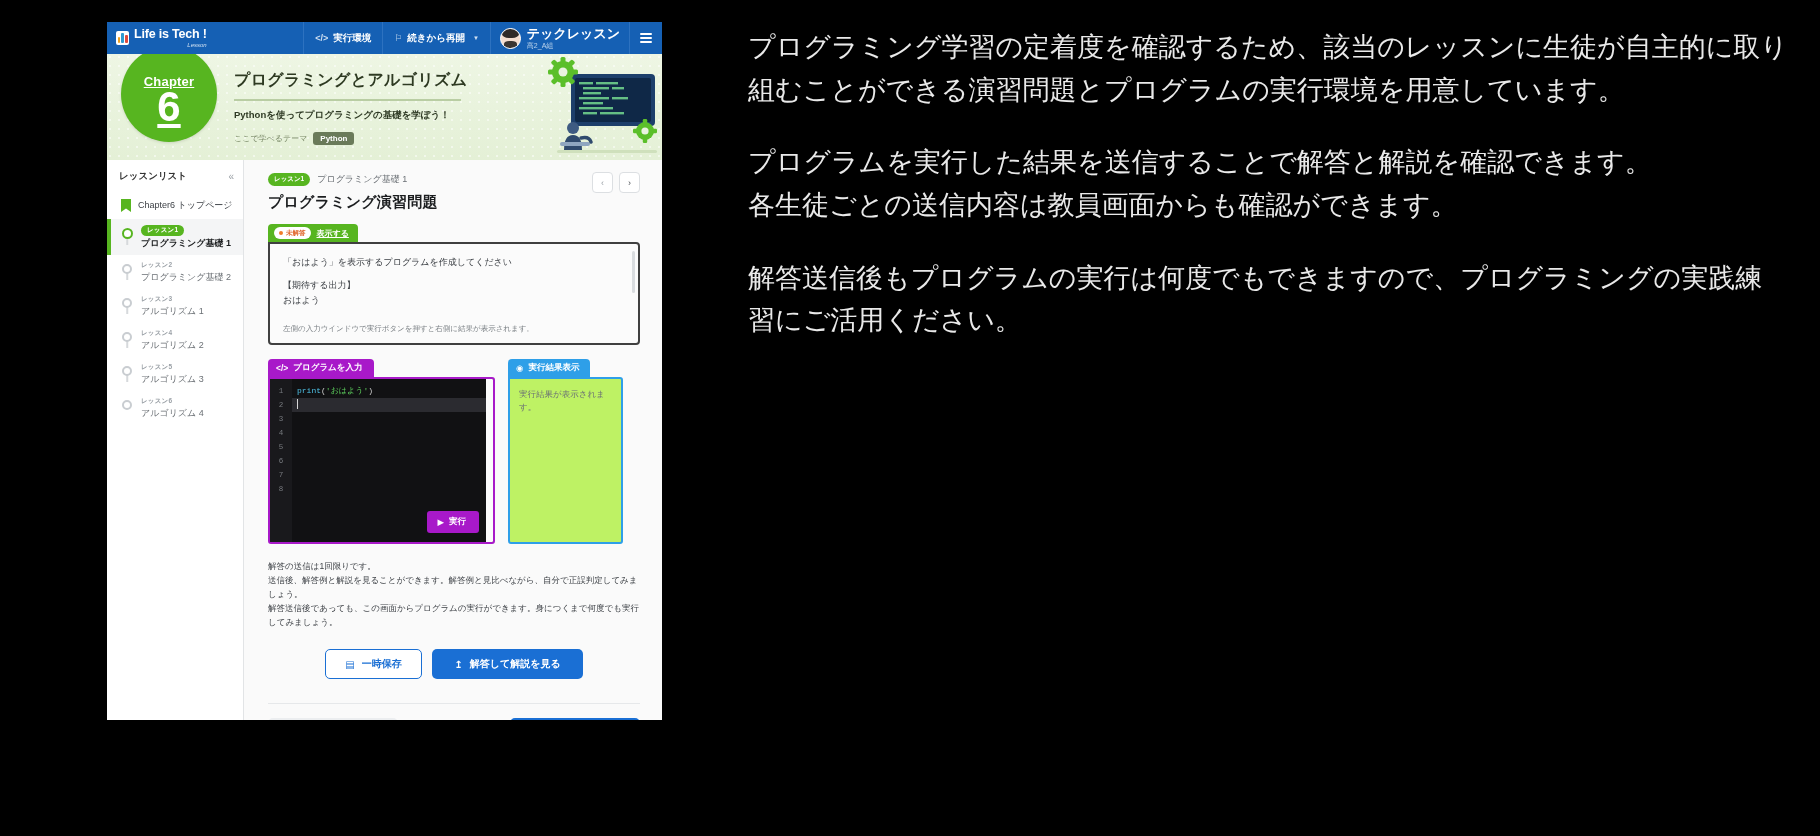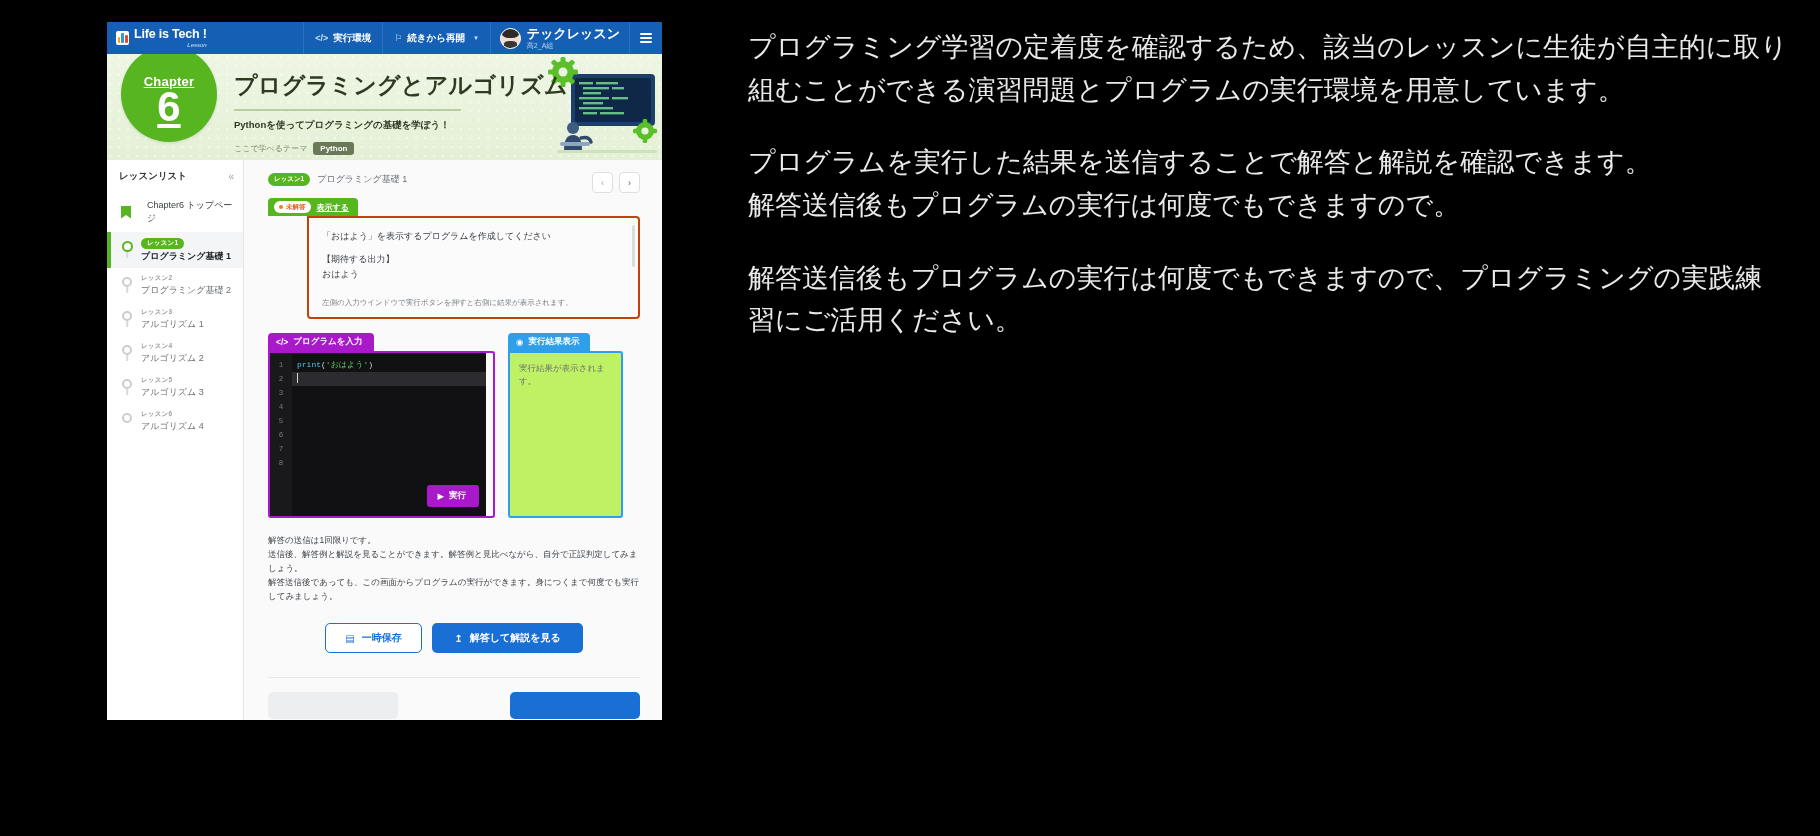--- a/index.html
+++ b/index.html
@@ -81,21 +81,21 @@
   }
   .chapter-badge {
     position: absolute; left: 14px; top: -8px; width: 96px; height: 96px;
     border-radius: 50%; background: #57b520;
     display: flex; flex-direction: column; align-items: center; justify-content: center;
     color: #fff; z-index: 3; box-shadow: 0 1px 3px rgba(0,0,0,.12); text-decoration: underline;
   }
   .chapter-word { font-size: 13px; font-weight: 700; letter-spacing: .2px; margin-top: 12px; }
   .chapter-num { font-size: 42px; font-weight: 700; line-height: .95; margin-top: -2px; }
   .banner-body { position: absolute; left: 127px; top: 16px; z-index: 3; }
-  .banner-title { font-size: 23px; font-weight: 700; color: #2e3a22; letter-spacing: .3px; }
+  .banner-title { font-size: 16px; font-weight: 700; color: #2e3a22; letter-spacing: .3px; }
   .banner-rule { width: 227px; height: 1.5px; background: #b9cda3; margin: 8px 0 8px; }
   .banner-desc { font-size: 9.5px; font-weight: 700; color: #2f3a25; }
   .banner-theme-row { display: flex; align-items: center; gap: 6px; margin-top: 10px; }
   .banner-theme-label { font-size: 8px; color: #7a8a68; }
   .theme-chip {
     background: #6a7a59; color: #fff; font-size: 8px; font-weight: 700;
     padding: 2px 7px; border-radius: 3px;
   }
   .banner-art {
     position: absolute; right: 0; top: 0; width: 135px; height: 106px; z-index: 2;
@@ -109,21 +109,21 @@
     width: 137px; background: #fff; border-right: 1px solid #e2e4e6;
     flex-shrink: 0; position: relative;
   }
   .sidebar-head {
     display: flex; align-items: center; justify-content: space-between;
     padding: 10px 9px 9px 12px;
   }
   .sidebar-head-title { font-size: 9.5px; font-weight: 700; color: #333; }
   .collapse-icon { font-size: 10px; color: #9aa0a6; }
   .top-page-row {
-    display: flex; align-items: center; gap: 16px;
+    display: flex; align-items: center; gap: 7px;
     padding: 7px 10px 7px 14px;
   }
   .bookmark-icon {
     width: 10px; height: 13px; background: #57b520; flex-shrink: 0;
     clip-path: polygon(0 0, 100% 0, 100% 100%, 50% 74%, 0 100%);
   }
   .top-page-text { font-size: 9px; color: #3b3f44; }
 
   .lesson-list { position: relative; }
   .lesson {
@@ -184,24 +184,23 @@
     display: flex; align-items: center; gap: 6px;
   }
   .status-chip {
     background: #fff; color: #e0642a; font-size: 6.5px; font-weight: 700;
     border-radius: 8px; padding: 1.5px 5px;
     display: flex; align-items: center; gap: 3px;
   }
   .status-dot { width: 4px; height: 4px; border-radius: 50%; background: #f07c2a; }
   .problem-tab-label { font-size: 8px; font-weight: 700; text-decoration: underline; }
   .problem-box {
-    border: 2px solid #c2410c; border-radius: 0 4px 4px 4px;
+    border: 2px solid #404040; border-radius: 0 4px 4px 4px;
     background: #fbfbfb; padding: 11px 13px 9px; position: relative;
     min-height: 90px;
-    margin-left: 39px;
   }
   .problem-line { font-size: 9px; color: #3b3f44; line-height: 1.6; }
   .problem-gap { height: 9px; }
   .problem-hint { font-size: 7.5px; color: #7b8085; margin-top: 17px; }
   .problem-scroll {
     position: absolute; right: 3px; top: 7px; width: 3px; height: 42px;
     border-radius: 2px; background: #d9dcdf;
   }
 
   
@@ -484,20 +483,21 @@
           </div>
         </div>
       </div>
 
       <div class="main">
 
         <div class="crumb-row">
           <span class="crumb-pill">レッスン1</span>
           <span class="crumb-text">プログラミング基礎 1</span>
         </div>
+        <div class="page-title">プログラミング演習問題</div>
 
         <div class="pager">
           <div class="pager-btn">‹</div>
           <div class="pager-btn on">›</div>
         </div>
 
         <div class="problem-wrap">
           <div class="problem-tabs">
             <div class="problem-tab">
               <span class="status-chip">
@@ -595,18 +595,18 @@
         </div>
 
       </div>
     </div>
   </div>
 
   <div class="annotation">
     <p>プログラミング学習の定着度を確認するため、該当のレッスンに生徒が自主的に取り組むことができる演習問題とプログラムの実行環境を用意しています。</p>
     <div class="ann-gap"></div>
     <p>プログラムを実行した結果を送信することで解答と解説を確認できます。</p>
-    <p>解答送信後もプログラムの実行は何度でもできますので。</p>
+    <p>各生徒ごとの送信内容は教員画面からも確認ができます。</p>
     <div class="ann-gap"></div>
     <p>解答送信後もプログラムの実行は何度でもできますので、プログラミングの実践練習にご活用ください。</p>
   </div>
 
 </div>
 
 </body></html>

